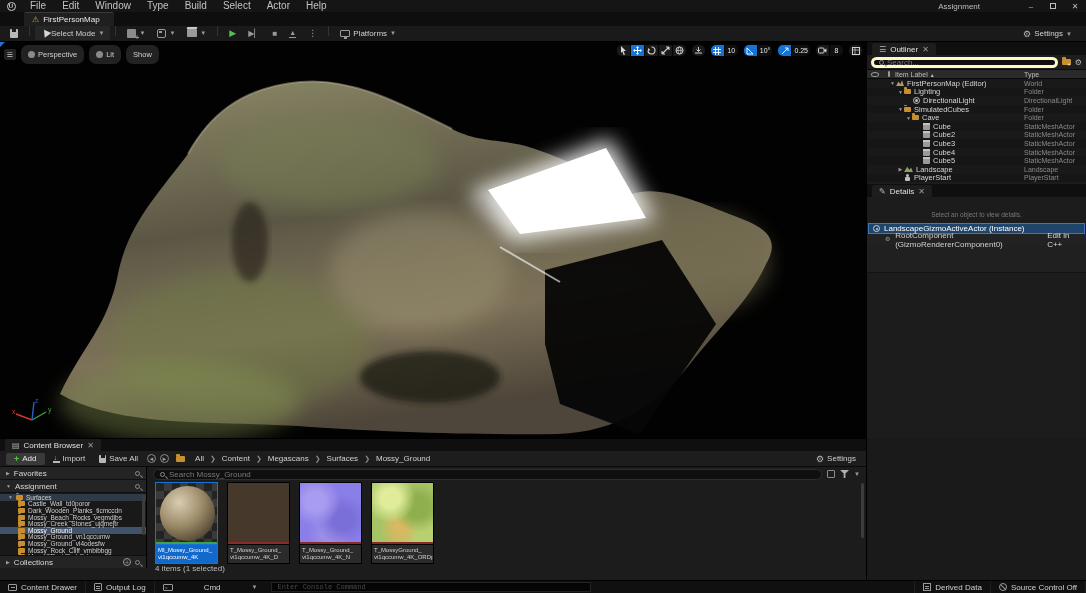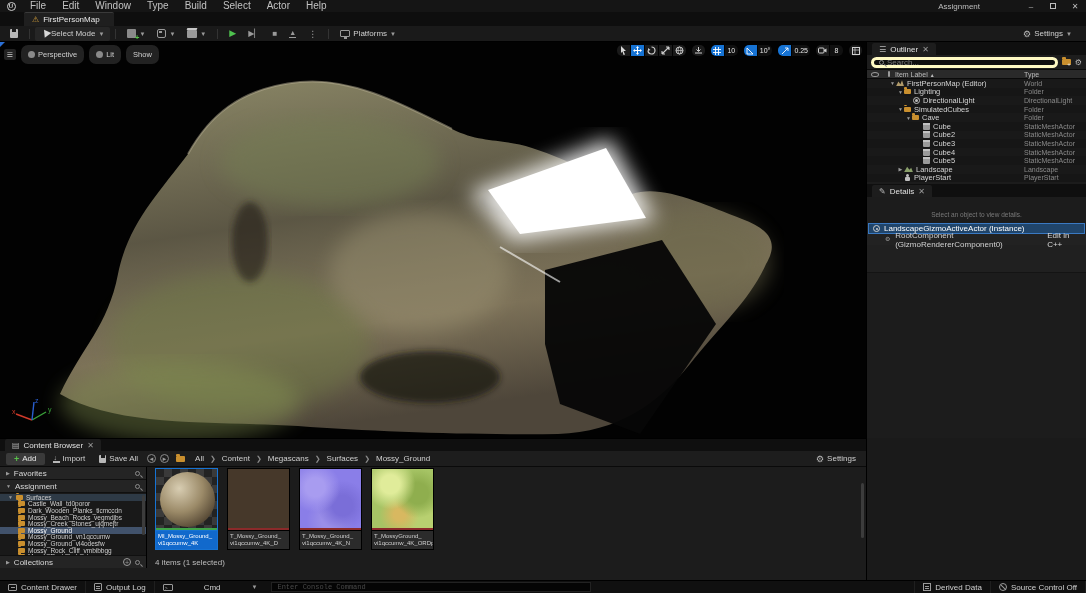--- a/index.html
+++ b/index.html
@@ -16,21 +16,21 @@
   #menubar-right{margin-left:auto;display:flex;align-items:center;height:12px;}
   #win-title{color:#bdbdbd;font-size:8px;margin-right:40px;}
   .winbtn{width:22px;height:12px;display:flex;align-items:center;justify-content:center;color:#bdbdbd;font-size:8px;}
   .maxbox{width:6px;height:6px;border:1px solid #bdbdbd;display:inline-block;}
 
   #tabrow{left:0;top:12px;width:1086px;height:14px;background:#0e0e0e;display:flex;align-items:flex-end;}
   #level-tab{margin-left:24px;height:14px;background:#1f1f1f;border-top:1px solid #3a3a3a;display:flex;align-items:center;padding:0 14px 0 8px;border-radius:2px 2px 0 0;}
   .warn-ic{color:#d7a13a;font-size:8px;margin-right:4px;}
   #level-tab span.lbl{color:#e8e8e8;font-size:8px;}
 
-  #toolbar{left:0;top:26px;width:1086px;height:16px;background:#1a1a1a;display:flex;align-items:center;border-bottom:1px solid #000;}
+  #toolbar{left:0;top:26px;width:1086px;height:16px;background:#1a1a1a;display:flex;border-bottom:1px solid #000;}
   .tb-sep{width:1px;height:10px;background:#333;margin:0 5px;}
   .tb-btn{display:flex;align-items:center;gap:3px;padding:0 6px;height:14px;color:#cfcfcf;border-radius:2px;}
   .tb-btn .chev{font-size:6px;color:#9a9a9a;}
   .ic-save{width:8px;height:9px;background:#b8b8b8;border-radius:1px;position:relative;}
   .ic-save:before{content:'';position:absolute;left:2px;top:0;width:4px;height:3px;background:#1a1a1a;}
   .ic-cursor-sm{width:7px;height:9px;position:relative;}
   .ic-cursor-sm:before{content:'';position:absolute;left:1px;top:0;border-left:4px solid transparent;border-right:4px solid transparent;border-bottom:7px solid #d8d8d8;transform:rotate(-35deg);}
   .ic-cube-add{width:9px;height:9px;background:#8a8a8a;border-radius:1px;position:relative;}
   .ic-cube-add:after{content:'+';position:absolute;right:-3px;bottom:-4px;color:#58c24a;font-size:8px;font-weight:bold;}
   .ic-bp{width:9px;height:9px;border:1px solid #9a9a9a;border-radius:2px;position:relative;}
@@ -630,20 +630,29 @@
         </div>
         <div id="cb-collections">
           <span class="tri" style="font-size:5px;color:#9a9a9a;">▶</span>
           <span>Collections</span>
           <span class="sp" style="flex:1;"></span>
           <span class="ic-addcirc">+</span>
           <span class="ic-search"></span>
         </div>
       </div>
       <div id="cb-main">
+        <div id="cb-searchrow">
+          <div id="cb-search">
+            <span class="ic-search"></span>
+            <span>Search Mossy_Ground</span>
+          </div>
+          <span class="ic-savesearch"></span>
+          <span class="ic-funnel"></span>
+          <span style="font-size:6px;color:#9a9a9a;">▼</span>
+        </div>
         <div id="cb-grid">
           <div class="tile selected">
             <div class="thumb" id="thumb-mi">
               <div class="sphere"></div>
               <div class="type-stripe" style="background:#3fa34a;"></div>
             </div>
             <div class="tile-label">
                 <div>MI_Mossy_Ground_</div>
                 <div>vi1qccumw_4K</div>
               </div>

